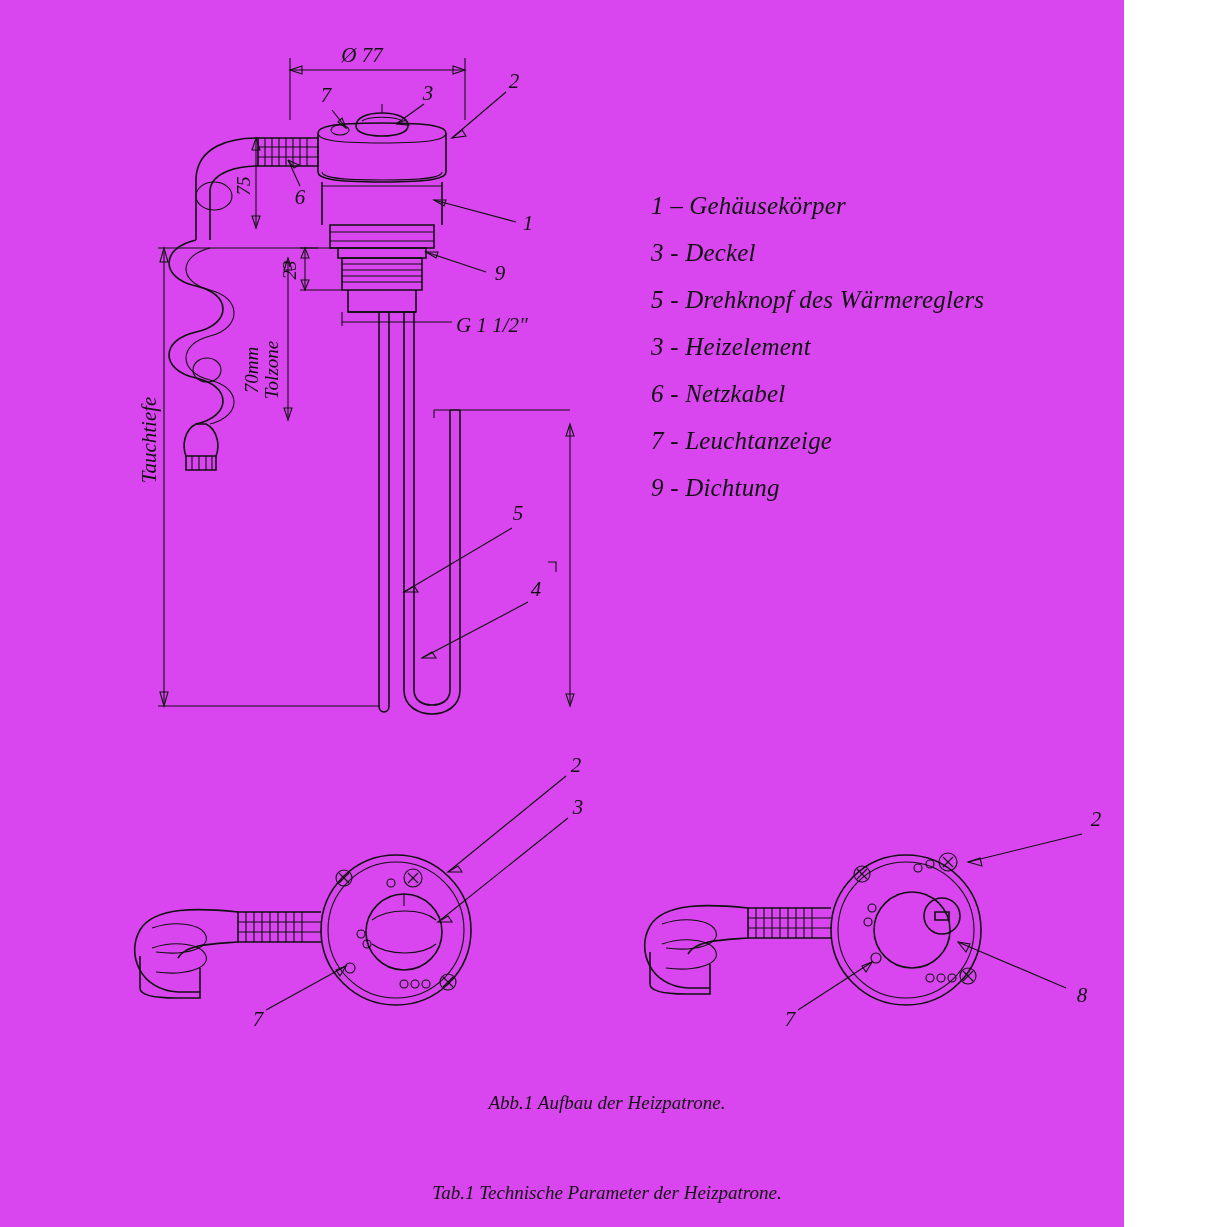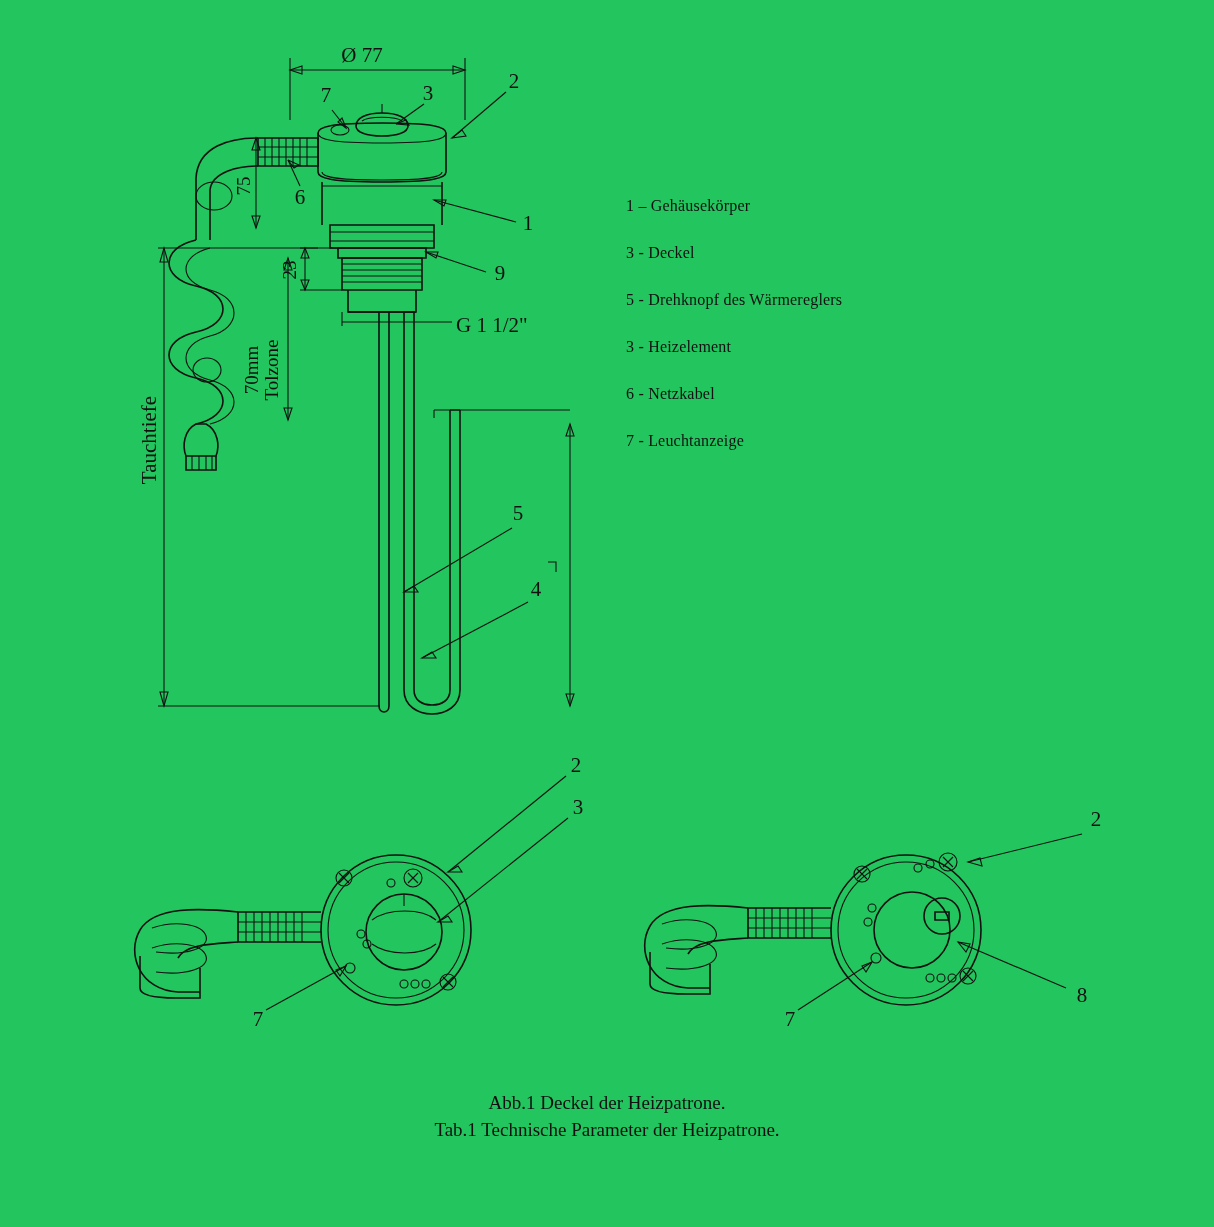--- a/index.html
+++ b/index.html
@@ -6,56 +6,58 @@
     margin: 0;
     padding: 0;
     background: #ffffff;
   }
   body {
     font-family: "Liberation Serif", serif;
     color: #111111;
   }
   #page {
     position: relative;
-    width: 1214px;
+    width: 1124px;
     height: 1227px;
     overflow: hidden;
-    background: #22c55e;
+    background: #d946ef;
+    font-style: italic;
   }
   svg.diagram {
     position: absolute;
     left: 0;
     top: 0;
     width: 1214px;
     height: 1227px;
   }
   .legend {
     position: absolute;
     left: 626px;
     top: 182px;
     width: 480px;
   }
   .legend-item {
-    font-size: 16px;
+    font-size: 25px;
     line-height: 47px;
     white-space: nowrap;
     letter-spacing: 0.2px;
+    margin-left: 25px;
   }
   .caption-fig {
     position: absolute;
     left: 0;
     top: 1092px;
     width: 1214px;
     text-align: center;
     font-size: 19px;
   }
   .caption-tab {
     position: absolute;
     left: 0;
-    top: 1119px;
+    top: 1182px;
     width: 1214px;
     text-align: center;
     font-size: 19px;
   }
   text {
     font-family: "Liberation Serif", serif;
     fill: #111111;
   }
   .lbl {
     font-size: 21px;
@@ -335,18 +337,19 @@
 
   </svg>
 
   <div class="legend">
     <div class="legend-item">1 – Gehäusekörper</div>
     <div class="legend-item">3 - Deckel</div>
     <div class="legend-item">5 - Drehknopf des Wärmereglers</div>
     <div class="legend-item">3 - Heizelement</div>
     <div class="legend-item">6 - Netzkabel</div>
     <div class="legend-item">7 - Leuchtanzeige</div>
+    <div class="legend-item">9 - Dichtung</div>
   </div>
 
-  <div class="caption-fig">Abb.1 Deckel der Heizpatrone.</div>
+  <div class="caption-fig">Abb.1 Aufbau der Heizpatrone.</div>
   <div class="caption-tab">Tab.1 Technische Parameter der Heizpatrone.</div>
 
 </div>
 
 </body></html>

